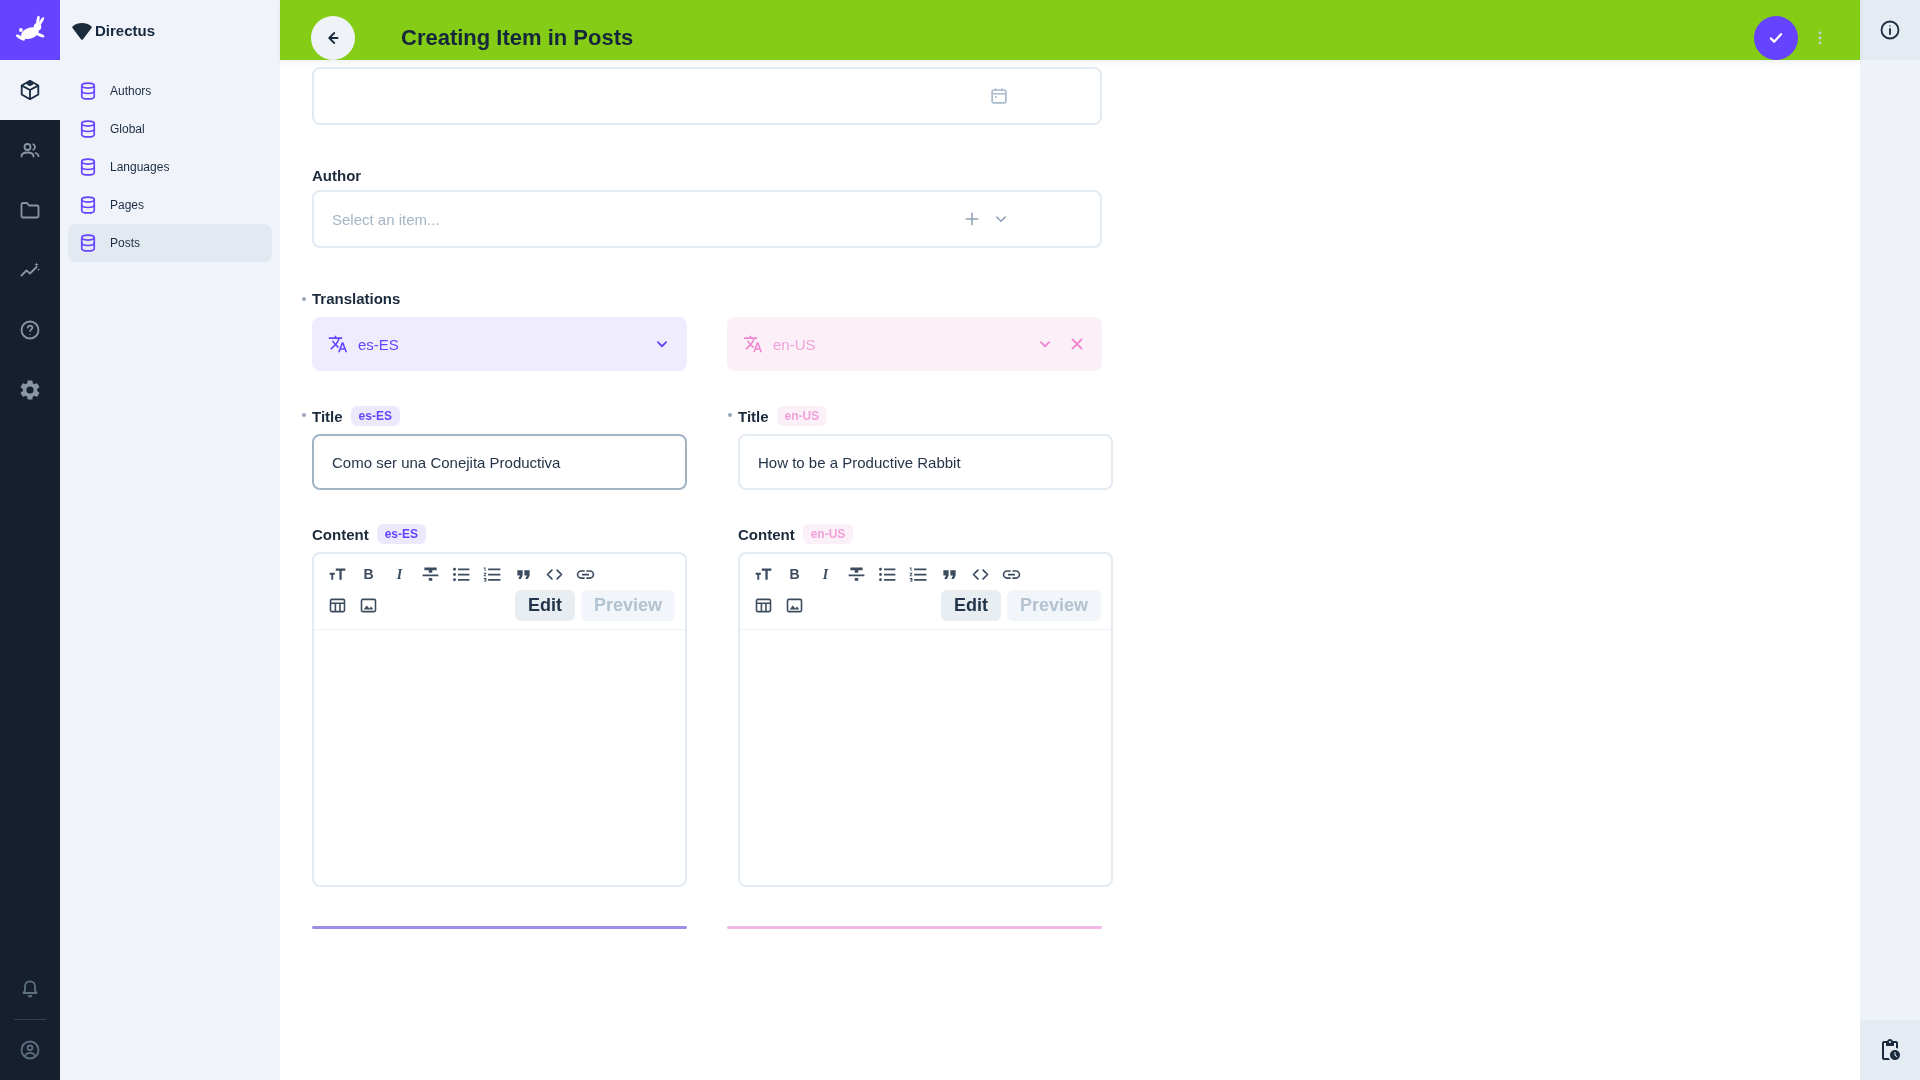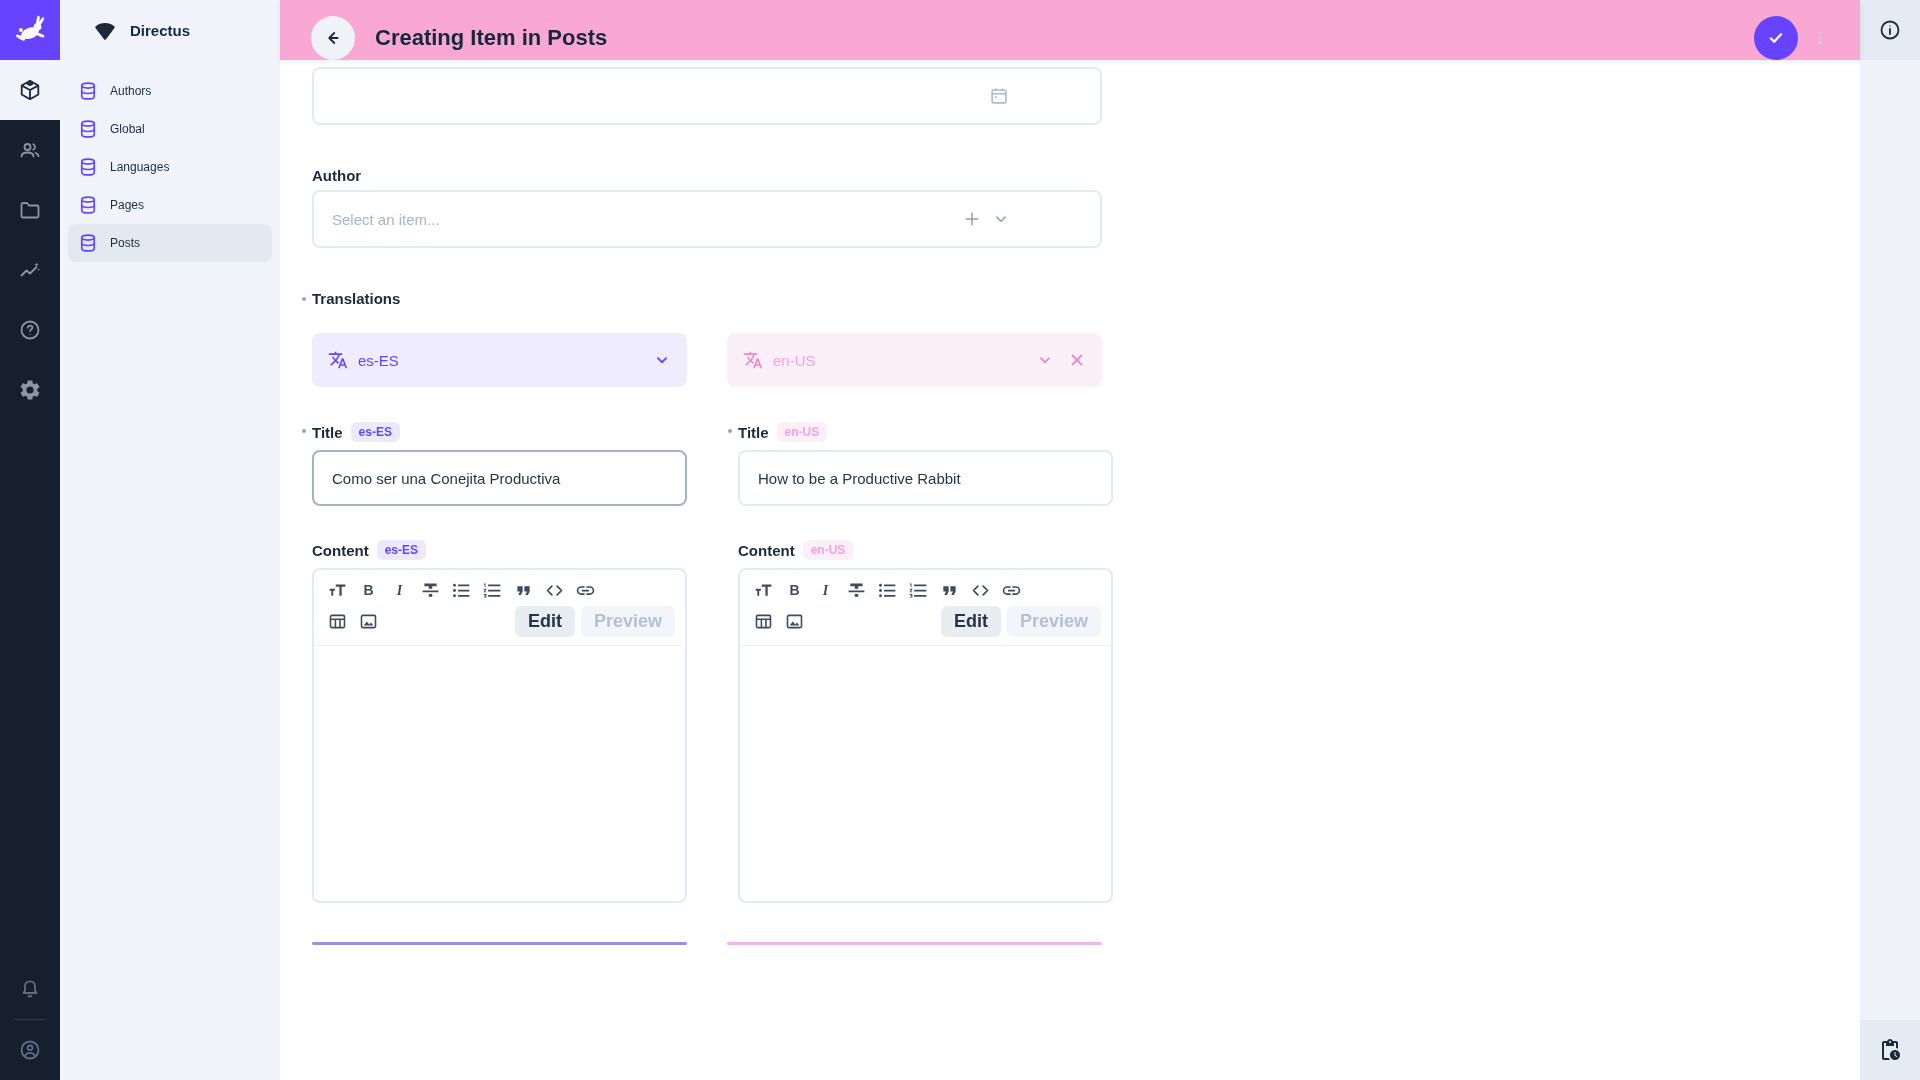--- a/index.html
+++ b/index.html
@@ -14,31 +14,31 @@
 
   
   .logo-tile { width:60px; height:60px; background:#6644FF; display:flex; align-items:center; justify-content:center; }
   .module-btn { width:60px; height:60px; display:flex; align-items:center; justify-content:center; color:#8A96A3; cursor:pointer; }
   .module-btn.active { background:#F0F4FA; color:#172940; }
   .module-spacer { flex:1; }
   .module-btn.muted { color:#5E6F82; }
   .module-divider { height:1px; background:rgba(255,255,255,0.14); margin:0 14px; }
 
   
-  .project-bar { height:60px; display:flex; align-items:center; gap:12px; padding:0 32px; }
+  .project-bar { height:60px; display:flex; align-items:center; gap:0; padding:0 9px; }
   .project-name { font-size:15px; font-weight:600; color:#172940; }
   .nav-list { padding-top:12px; }
   .nav-item { height:38px; margin:0 8px; padding:0 10px; display:flex; align-items:center; gap:12px; border-radius:8px; cursor:pointer; }
   .nav-item.active { background:#E3E9F1; }
   .nav-item .label { font-size:12px; font-weight:500; color:#1C2C42; }
   .nav-item svg { color:#6644FF; }
 
   
   .header { height:60px; display:flex; align-items:center; padding:16px 28px 0 31px; position:relative; z-index:2;
-    box-shadow:0 2px 6px rgba(23,41,64,0.08); background:#f9a8d4; }
+    box-shadow:0 2px 6px rgba(23,41,64,0.08); background:#84cc16;gap:26px; }
   .circle-btn { width:44px; height:44px; border-radius:50%; display:flex; align-items:center; justify-content:center; cursor:pointer; border:none; }
   .back-btn { background:#EFF3F8; color:#1B2A3C; }
   .page-title { font-size:22px; font-weight:700; color:#16273B; margin-left:20px; }
   .header-right { margin-left:auto; display:flex; align-items:center; gap:10px; }
   .save-btn { background:#6644FF; color:#fff; }
   .more-btn { background:transparent; color:#C5CFD9; width:24px; height:44px; }
 
   
   .form { padding:7px 0 0 32px; width:854px; }
   .field-label { position:relative; font-size:15px; font-weight:600; color:#1B2A3C; display:flex; align-items:center; }
@@ -50,21 +50,21 @@
   .input { width:790px; height:58px; border:2px solid #E4EAF1; border-radius:8px; background:#fff;
     font-size:15px; color:#25354A; padding:0 18px; font-family:"Liberation Sans",sans-serif; outline:none; }
   .input::placeholder { color:#A5B5C6; }
   .input-wrap { position:relative; width:714px; }
   .input-icons { position:absolute; right:16px; top:0; height:100%; display:flex; align-items:center; gap:10px; color:#8EA0B4; }
 
   .date-field { margin-bottom:42px; }
   .author-field .field-label { margin-bottom:6px; }
   .author-field { margin-bottom:42px; }
 
-  .translations .field-label { margin-bottom:26px; }
+  .translations .field-label { margin-bottom:10px; }
   .chip-row { display:grid; grid-template-columns:375px 375px; column-gap:40px; margin-bottom:35px; }
   .lang-chip { height:54px; border-radius:8px; display:flex; align-items:center; gap:10px; padding:0 16px; cursor:pointer; }
   .lang-chip.es { background:#EFECFD; color:#6644FF; }
   .lang-chip.en { background:#FBF0F8; color:#F2A2DA; }
   .lang-chip .code { font-size:15px; font-weight:500; }
   .lang-chip .right { margin-left:auto; display:flex; align-items:center; gap:14px; }
   .lang-chip.en svg { color:#EE86D0; }
   .lang-chip.en .code { color:#F2A2DA; }
 
   .two-col { display:grid; grid-template-columns:375px 375px; column-gap:51px; }

